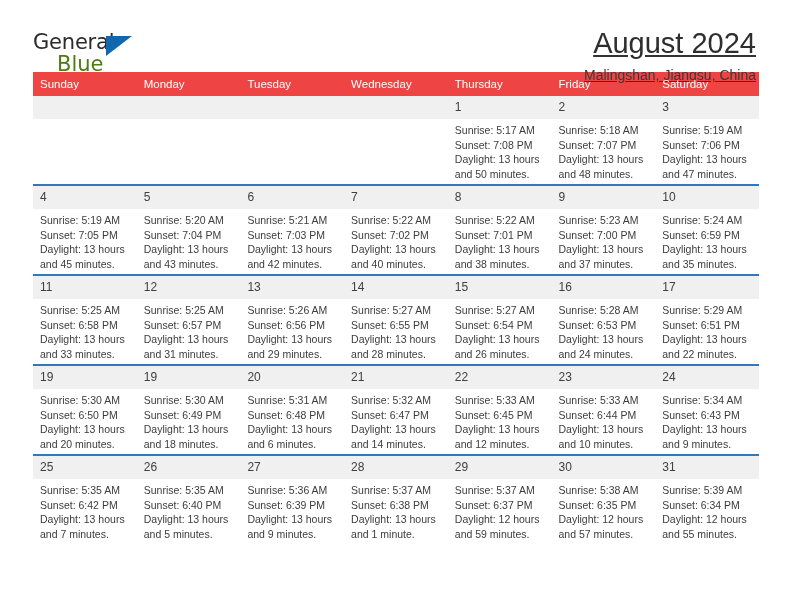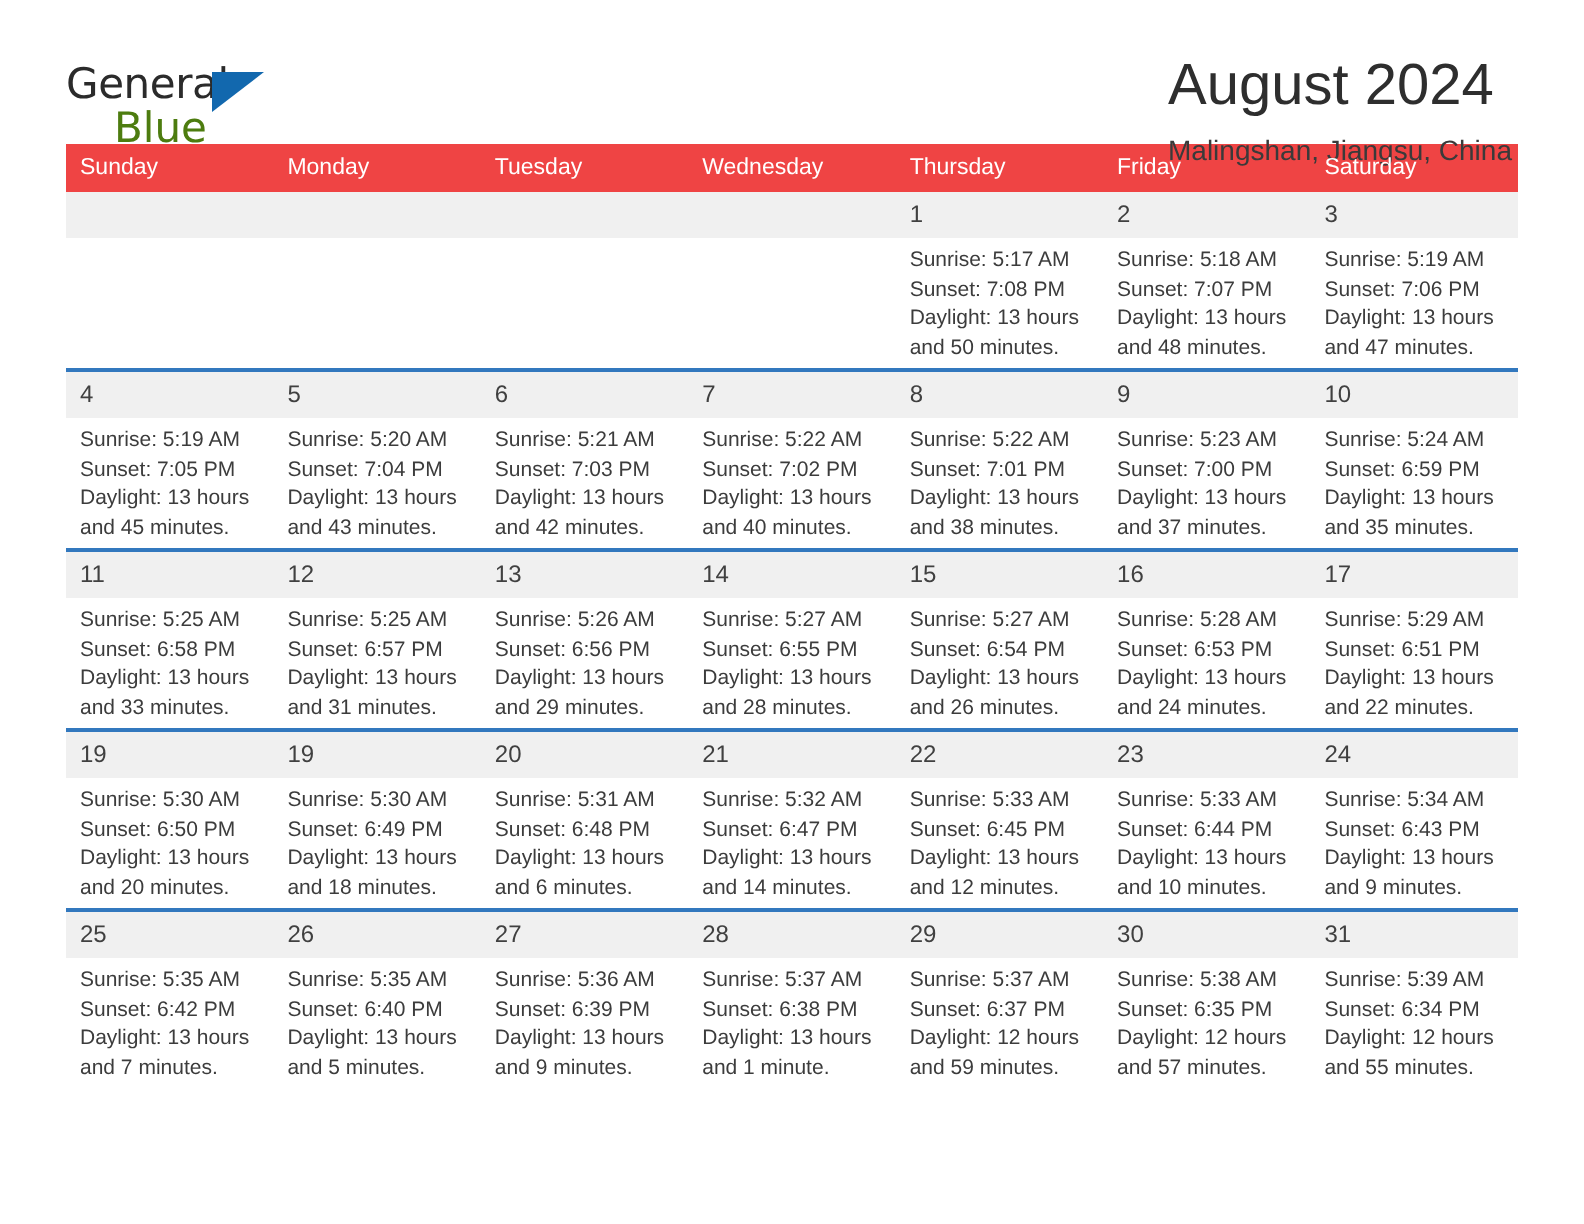--- a/index.html
+++ b/index.html
@@ -54,22 +54,23 @@
   .brand-mark {
     position: absolute;
     left: 73px;
     top: 9px;
     width: 0;
     height: 0;
     border-left: 26px solid #1268ae;
     border-bottom: 20px solid transparent;
   }
   .title-block {
-    text-align: left;
+    text-align: right;
     padding-right: 3px;
+    text-decoration: underline;
   }
   .cal-title {
     font-size: 29px;
     font-weight: normal;
     color: #2e2e2e;
     line-height: 33px;
     font-family: "Liberation Sans", sans-serif;
   }
   .cal-subtitle {
     font-size: 14px;

